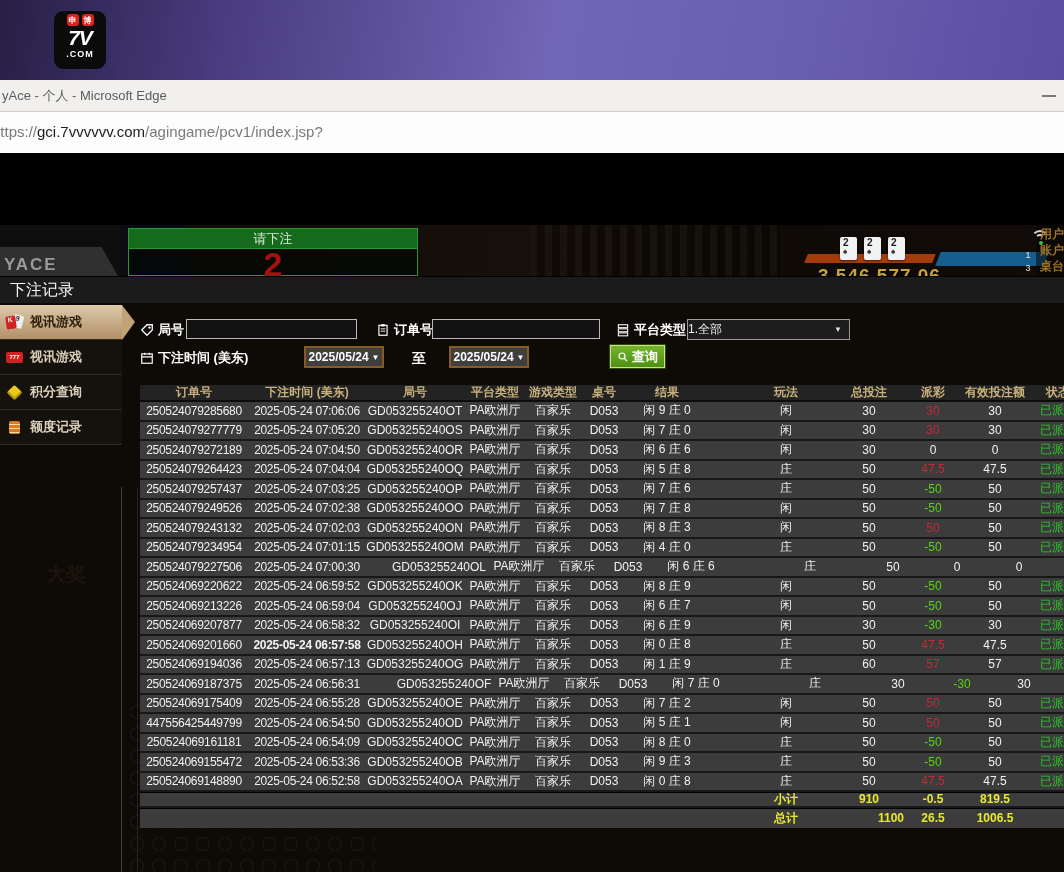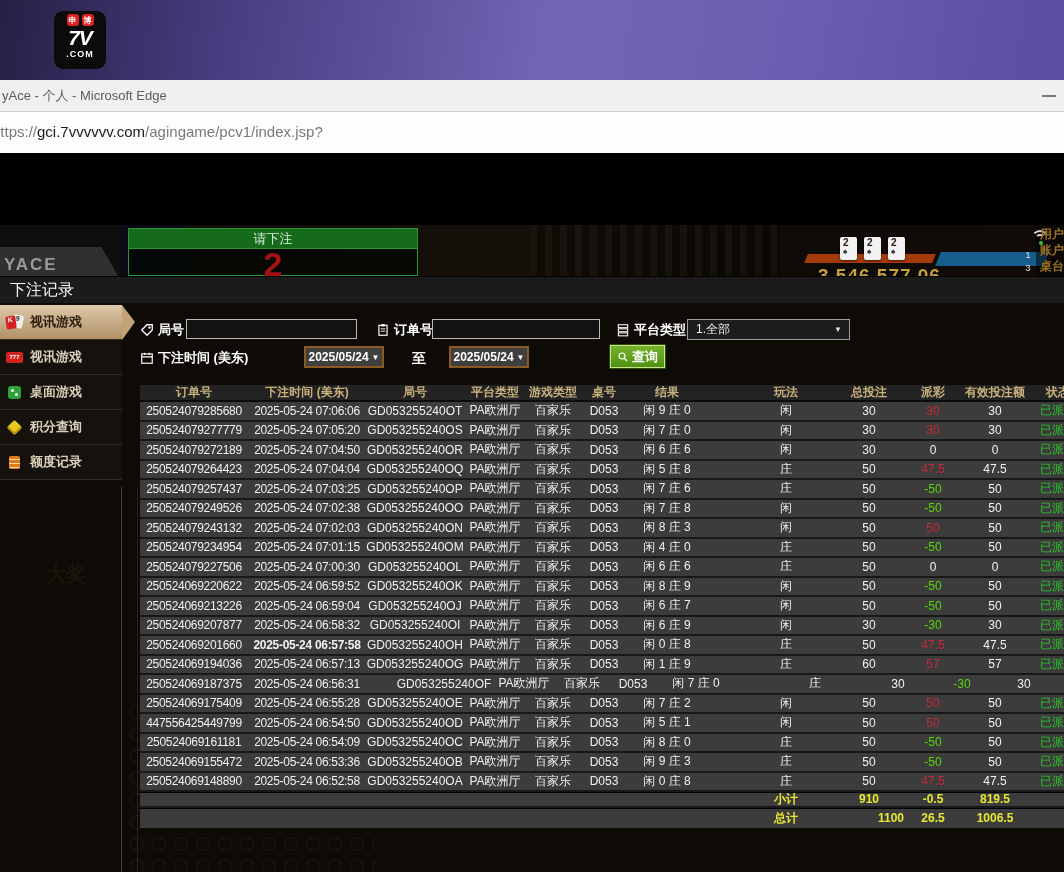--- a/index.html
+++ b/index.html
@@ -110,21 +110,21 @@
     transform:rotate(45deg); border-radius:2px; box-shadow:inset -2px -2px 0 #b89610; }
   .sic .doc { position:absolute; left:3px; top:2px; width:11px; height:13px; background:#e07a1a; border-radius:2px;
     background-image:repeating-linear-gradient(180deg,transparent 0 3px,#ffd9ab 3px 4px); }
 
   
   .flabel { position:absolute; color:#fff; font-size:13px; font-weight:bold; display:flex; align-items:center; gap:4px; }
   .flabel svg { width:14px; height:14px; }
   .finput { position:absolute; height:20px; background:#121212; border:1px solid #b8b8b8; color:#eee;
     font-size:12px; padding:0 5px; }
   .fselect { position:absolute; height:21px; background:#1d1d1d; border:1px solid #9a9a9a; color:#eee;
-    font-size:12px; display:flex; align-items:center; padding-left:8px; cursor:pointer; }
+    font-size:12px; display:flex; align-items:center; cursor:pointer; }
   .fselect .caret { position:absolute; right:7px; font-size:8px; color:#ddd; }
   .datebox { position:absolute; height:22px; width:80px; background:#3f3f3f; border:2px solid #8a5a22;
     color:#fff; font-size:12px; font-weight:bold; display:flex; align-items:center; justify-content:center;
     gap:3px; cursor:pointer; }
   .datebox .caret { font-size:8px; }
   .tolabel { position:absolute; color:#fff; font-size:14px; font-weight:bold; }
   #search-btn { position:absolute; left:610px; top:42px; width:55px; height:23px;
     background:linear-gradient(#74b32b,#4f9013); border:1px solid #cfe18a; box-shadow:0 0 0 1px #2c4d07;
     color:#fff; font-size:13px; font-weight:bold; display:flex; align-items:center; justify-content:center;
     gap:3px; cursor:pointer; }
@@ -224,26 +224,20 @@
         <span>视讯游戏</span>
       </div>
       <div class="side-item">
         <span class="sic">
           <span class="slot">777</span>
         </span>
         <span>视讯游戏</span>
       </div>
       <div class="side-item">
         <span class="sic">
-          <span class="dice"></span>
-        </span>
-        <span>桌面游戏</span>
-      </div>
-      <div class="side-item">
-        <span class="sic">
           <span class="gem"></span>
         </span>
         <span>积分查询</span>
       </div>
       <div class="side-item">
         <span class="sic">
           <span class="doc"></span>
         </span>
         <span>额度记录</span>
       </div>
@@ -435,21 +429,21 @@
         <div class="td " style="width: 32px;"><span class="play"></span></div>
         <div class="td " style="width: 96px;">庄</div>
         <div class="td " style="width: 70px;">50</div>
         <div class="td neg" style="width: 58px;">-50</div>
         <div class="td " style="width: 66px;">50</div>
         <div class="td st" style="width: 60px;">已派彩</div>
       </div>
       <div class="tr ">
         <div class="td num" style="width: 108px;">250524079227506</div>
         <div class="td num" style="width: 118px;">2025-05-24 07:00:30</div>
-        <div class="td " style="width: 98px;">GD053255240OL</div>
+        <div class="td " style="width: 98px; margin-left: 24px;">GD053255240OL</div>
         <div class="td " style="width: 62px;">PA欧洲厅</div>
         <div class="td " style="width: 54px;">百家乐</div>
         <div class="td " style="width: 48px;">D053</div>
         <div class="td " style="width: 78px;">闲 6 庄 6</div>
         <div class="td " style="width: 32px;"><span class="play"></span></div>
         <div class="td " style="width: 96px;">庄</div>
         <div class="td " style="width: 70px;">50</div>
         <div class="td " style="width: 58px;">0</div>
         <div class="td " style="width: 66px;">0</div>
         <div class="td st" style="width: 60px;">已派彩</div>

